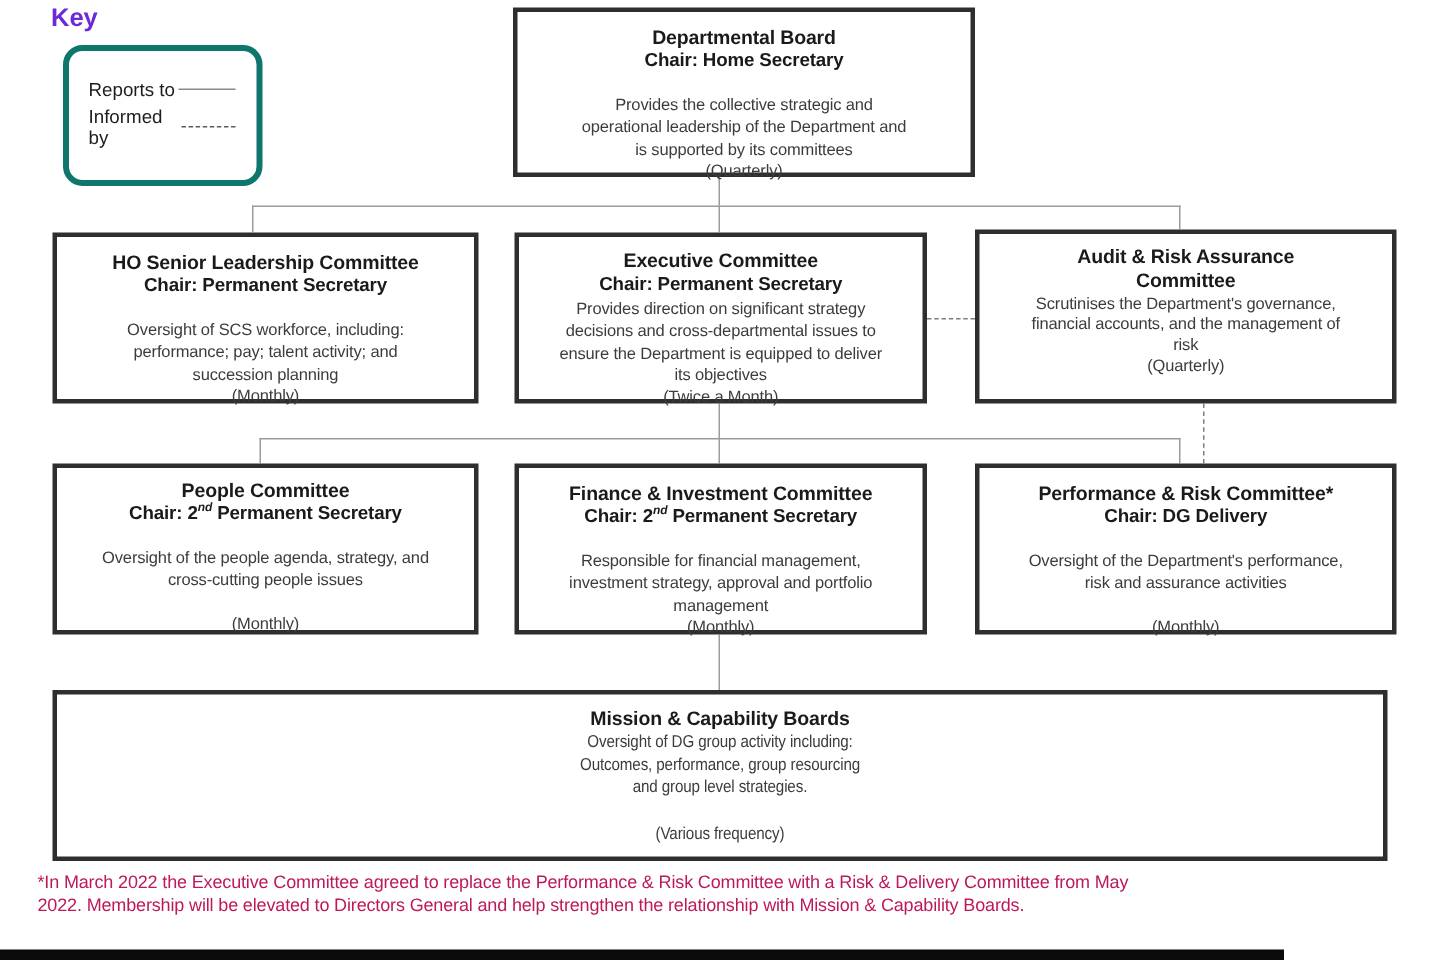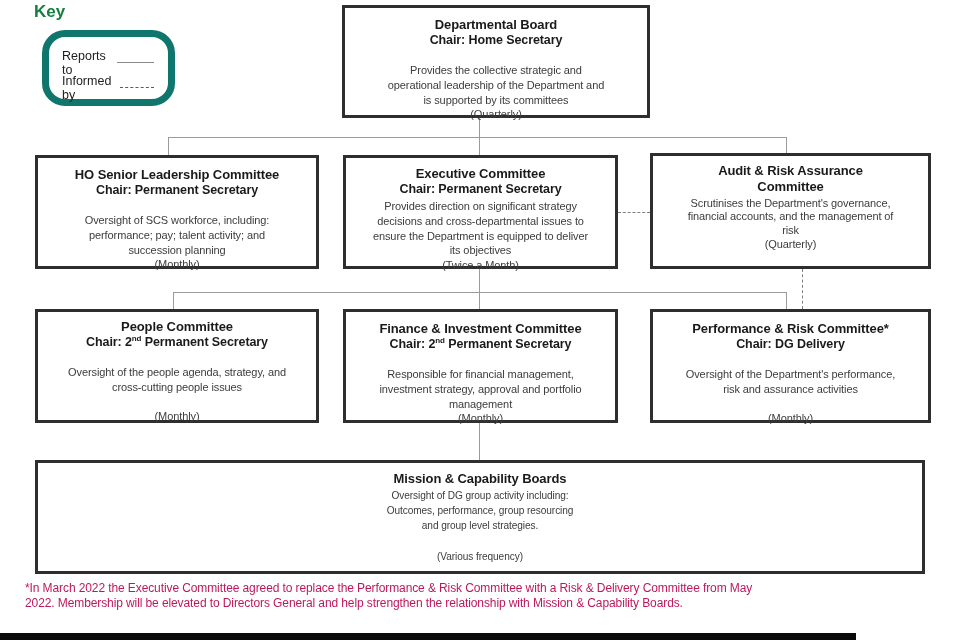--- a/index.html
+++ b/index.html
@@ -3,38 +3,38 @@
 <meta charset="utf-8">
 <style>
   html,body{margin:0;padding:0;}
   body{width:960px;height:640px;background:#ffffff;font-family:"Liberation Sans", sans-serif;overflow:hidden;}
   #chart{position:relative;width:960px;height:640px;background:#fff;}
 
   
   .box{position:absolute;background:#fff;border:3px solid #2e2e2e;box-sizing:border-box;text-align:center;color:#1a1a1a;}
   .box-title{font-size:13px;font-weight:bold;line-height:1.22;white-space:pre-line;letter-spacing:-0.1px;}
   .box-chair{font-size:12.5px;font-weight:bold;line-height:1.25;letter-spacing:-0.1px;}
-  .box-chair sup{font-size:8px;vertical-align:super;line-height:0;}
+  .box-chair sup{font-size:8px;vertical-align:super;line-height:0;font-style:italic;}
   .box-body{font-size:11px;line-height:1.32;color:#3c3c3c;white-space:pre-line;margin-top:2px;letter-spacing:-0.1px;}
   .gap .box-body{margin-top:15px;}
 
   #box-db{left:342px;top:5px;width:308px;height:113px;padding-top:9px;}
   #box-ho{left:35px;top:155px;width:284px;height:114px;padding-top:9px;}
   #box-exec{left:343px;top:155px;width:275px;height:114px;padding-top:8px;}
   #box-audit{left:650px;top:153px;width:281px;height:116px;padding-top:7px;}
   #box-audit .box-body{line-height:1.25;}
   #box-people{left:35px;top:309px;width:284px;height:114px;padding-top:7px;}
   #box-finance{left:343px;top:309px;width:275px;height:114px;padding-top:9px;}
   #box-perf{left:650px;top:309px;width:281px;height:114px;padding-top:9px;}
   #box-mission{left:35px;top:460px;width:890px;height:114px;padding-top:8px;}
   #box-mission .box-body{transform:scaleX(0.88);transform-origin:50% 0;font-size:11.5px;margin-top:1px;}
 
   
-  #key-title{position:absolute;left:34px;top:2px;font-size:17px;font-weight:bold;color:#15803d;}
-  #key-box{position:absolute;left:42px;top:30px;width:133px;height:76px;border:7px solid #0f766e;border-radius:23px;box-sizing:border-box;background:#fff;padding:13px 14px 0 13px;}
+  #key-title{position:absolute;left:34px;top:2px;font-size:17px;font-weight:bold;color:#6d28d9;}
+  #key-box{position:absolute;left:42px;top:30px;width:133px;height:94px;border:4px solid #0f766e;border-radius:13px;box-sizing:border-box;background:#fff;padding:13px 14px 0 13px;}
   .key-row{display:flex;align-items:center;justify-content:space-between;height:25px;}
   .key-label{font-size:12.5px;color:#1d1d1d;}
   .line-sample{width:38px;height:0;}
   .line-solid{border-top:1.5px solid #8a8a8a;}
   .line-dashed{border-top:1.5px dashed #5a5a5a;}
 
   
   .vline{position:absolute;width:1px;background:#9b9b9b;}
   .hline{position:absolute;height:1px;background:#9b9b9b;}
   .dash-h{position:absolute;height:0;border-top:1px dashed #7f7f7f;}

